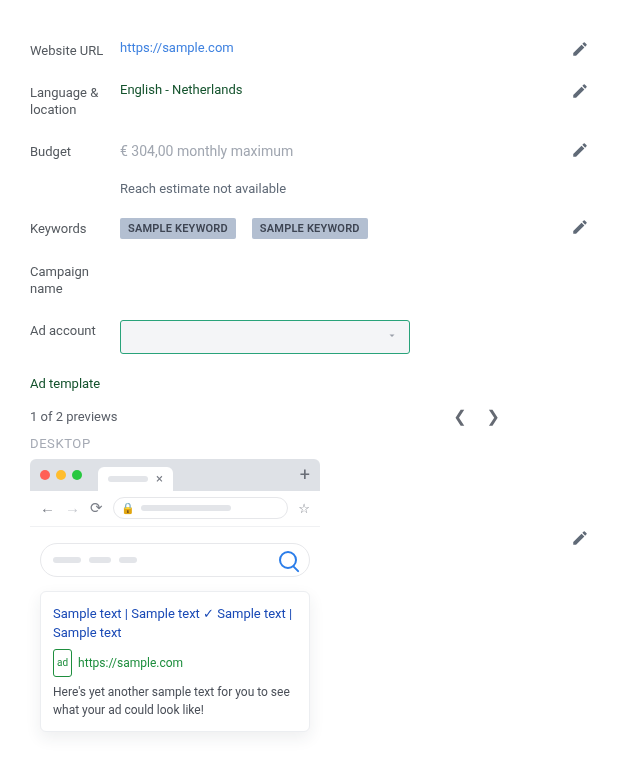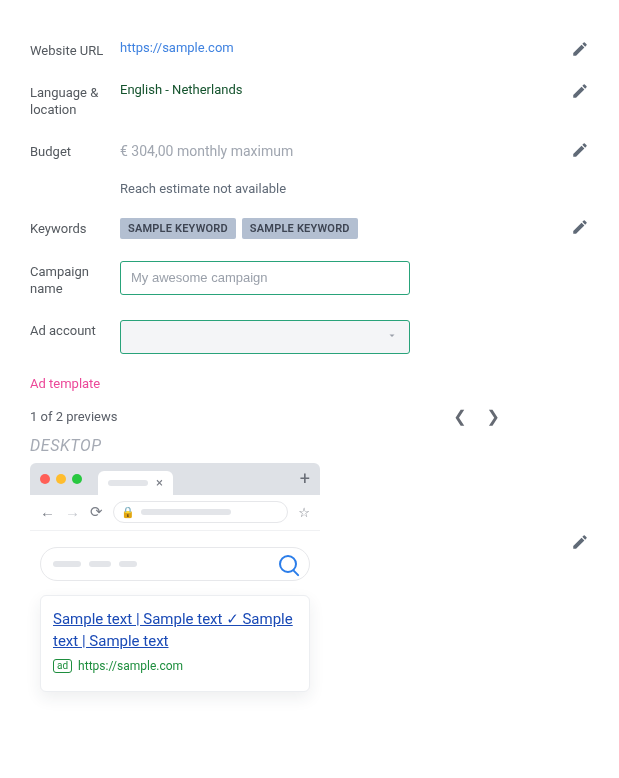--- a/index.html
+++ b/index.html
@@ -39,21 +39,21 @@
     cursor: pointer;
     color: #606a77;
     width: 18px;
     height: 18px;
   }
   .pencil svg { width: 18px; height: 18px; display: block; }
   .link { color: #3f82e0; }
   .plain { color: #14532d; }
   .sub-small { color: #a0a6b0; font-size: 14px; margin: 2px 0; }
   .budget-line { color: #606a77; }
-  .kw-chips { display: flex; gap: 6px; flex-wrap: wrap; }
+  .kw-chips { display: flex; gap: 16px; flex-wrap: wrap; }
   .chip {
     background: #b3bfd1;
     color: #3d4452;
     font-size: 11px;
     font-weight: 600;
     letter-spacing: .2px;
     padding: 4px 8px;
     border-radius: 2px;
   }
   .text-input, .select {
@@ -77,39 +77,38 @@
   .select-wrap { position: relative; max-width: 290px; width: 100%; }
   .select-caret {
     position: absolute;
     right: 12px;
     top: 50%;
     transform: translateY(-50%);
     pointer-events: none;
     color: #9aa0aa;
   }
   .section-label {
-    color: #ec4899;
+    color: #14532d;
     margin: 12px 0 16px;
   }
   .previews-bar {
     display: flex;
     align-items: center;
     justify-content: space-between;
     margin-bottom: 10px;
     max-width: 470px;
   }
   .prev-count { color: #5a5f68; }
   .prev-nav { display: flex; gap: 20px; }
   .nav-arrow { cursor: pointer; color: #656a73; font-size: 16px; user-select: none; }
   .device-label {
-    font-size: 16px;
+    font-size: 13px;
     letter-spacing: .6px;
     color: #a5aab4;
     margin-bottom: 8px;
-    font-style: italic;
   }
 
   .preview-row { display: flex; align-items: flex-start; }
   .preview-row .edit-col { margin-top: 70px; }
 
   
   .browser {
     width: 290px;
     border-radius: 6px;
     overflow: visible;
@@ -199,27 +198,27 @@
   }
 
   .result-card {
     margin-top: 14px;
     border: 1px solid #eceef1;
     border-radius: 6px;
     padding: 12px;
     box-shadow: 0 6px 16px rgba(40,50,70,.08);
     background: #fff;
   }
-  .result-title { color: #1a4ab6; font-size: 15px; line-height: 1.5; margin-bottom: 6px; text-decoration: underline; }
+  .result-title { color: #1a4ab6; font-size: 13px; line-height: 1.5; margin-bottom: 6px; }
   .result-url-row { display: flex; align-items: center; gap: 6px; margin-bottom: 6px; }
   .ad-badge {
     border: 1px solid #1e8e3e;
     color: #1e8e3e;
     font-size: 10px;
-    padding: 1px 3px;
+    padding: 8px 3px;
     border-radius: 3px;
     line-height: 1;
   }
   .result-url { color: #1e8e3e; font-size: 12px; }
   .result-desc { color: #4a4f58; font-size: 12px; line-height: 1.5; }
 </style>
 </head>
 <body>
 
 <div class="row">
@@ -277,23 +276,20 @@
     <span class="pencil">
       <svg viewBox="0 0 24 24">
           <path fill="currentColor" d="M3 17.25V21h3.75L17.81 9.94l-3.75-3.75L3 17.25zM20.71 7.04a1 1 0 0 0 0-1.41l-2.34-2.34a1 1 0 0 0-1.41 0l-1.83 1.83 3.75 3.75 1.83-1.83z"></path>
         </svg>
     </span>
   </div>
 </div>
 
 <div class="row">
   <div class="label-col">Campaign name</div>
-  <div class="value-col">
-    <input class="text-input" type="text" placeholder="My awesome campaign" style="">
-  </div>
   <div class="edit-col"></div>
 </div>
 
 <div class="row">
   <div class="label-col">Ad account</div>
   <div class="value-col">
     <div class="select-wrap">
       <select class="select"></select>
       <span class="select-caret">
         <svg width="12" height="12" viewBox="0 0 24 24">
@@ -345,20 +341,21 @@
         <span class="sph b"></span>
         <span class="sph c"></span>
         <span class="mag"></span>
       </div>
       <div class="result-card">
         <div class="result-title">Sample text | Sample text ✓ Sample text | Sample text</div>
         <div class="result-url-row">
           <span class="ad-badge">ad</span>
           <span class="result-url">https://sample.com</span>
         </div>
+        <div class="result-desc">Here's yet another sample text for you to see what your ad could look like!</div>
       </div>
     </div>
   </div>
 
   <div style="flex:1"></div>
   <div class="edit-col">
     <span class="pencil">
       <svg viewBox="0 0 24 24">
           <path fill="currentColor" d="M3 17.25V21h3.75L17.81 9.94l-3.75-3.75L3 17.25zM20.71 7.04a1 1 0 0 0 0-1.41l-2.34-2.34a1 1 0 0 0-1.41 0l-1.83 1.83 3.75 3.75 1.83-1.83z"></path>
         </svg>

